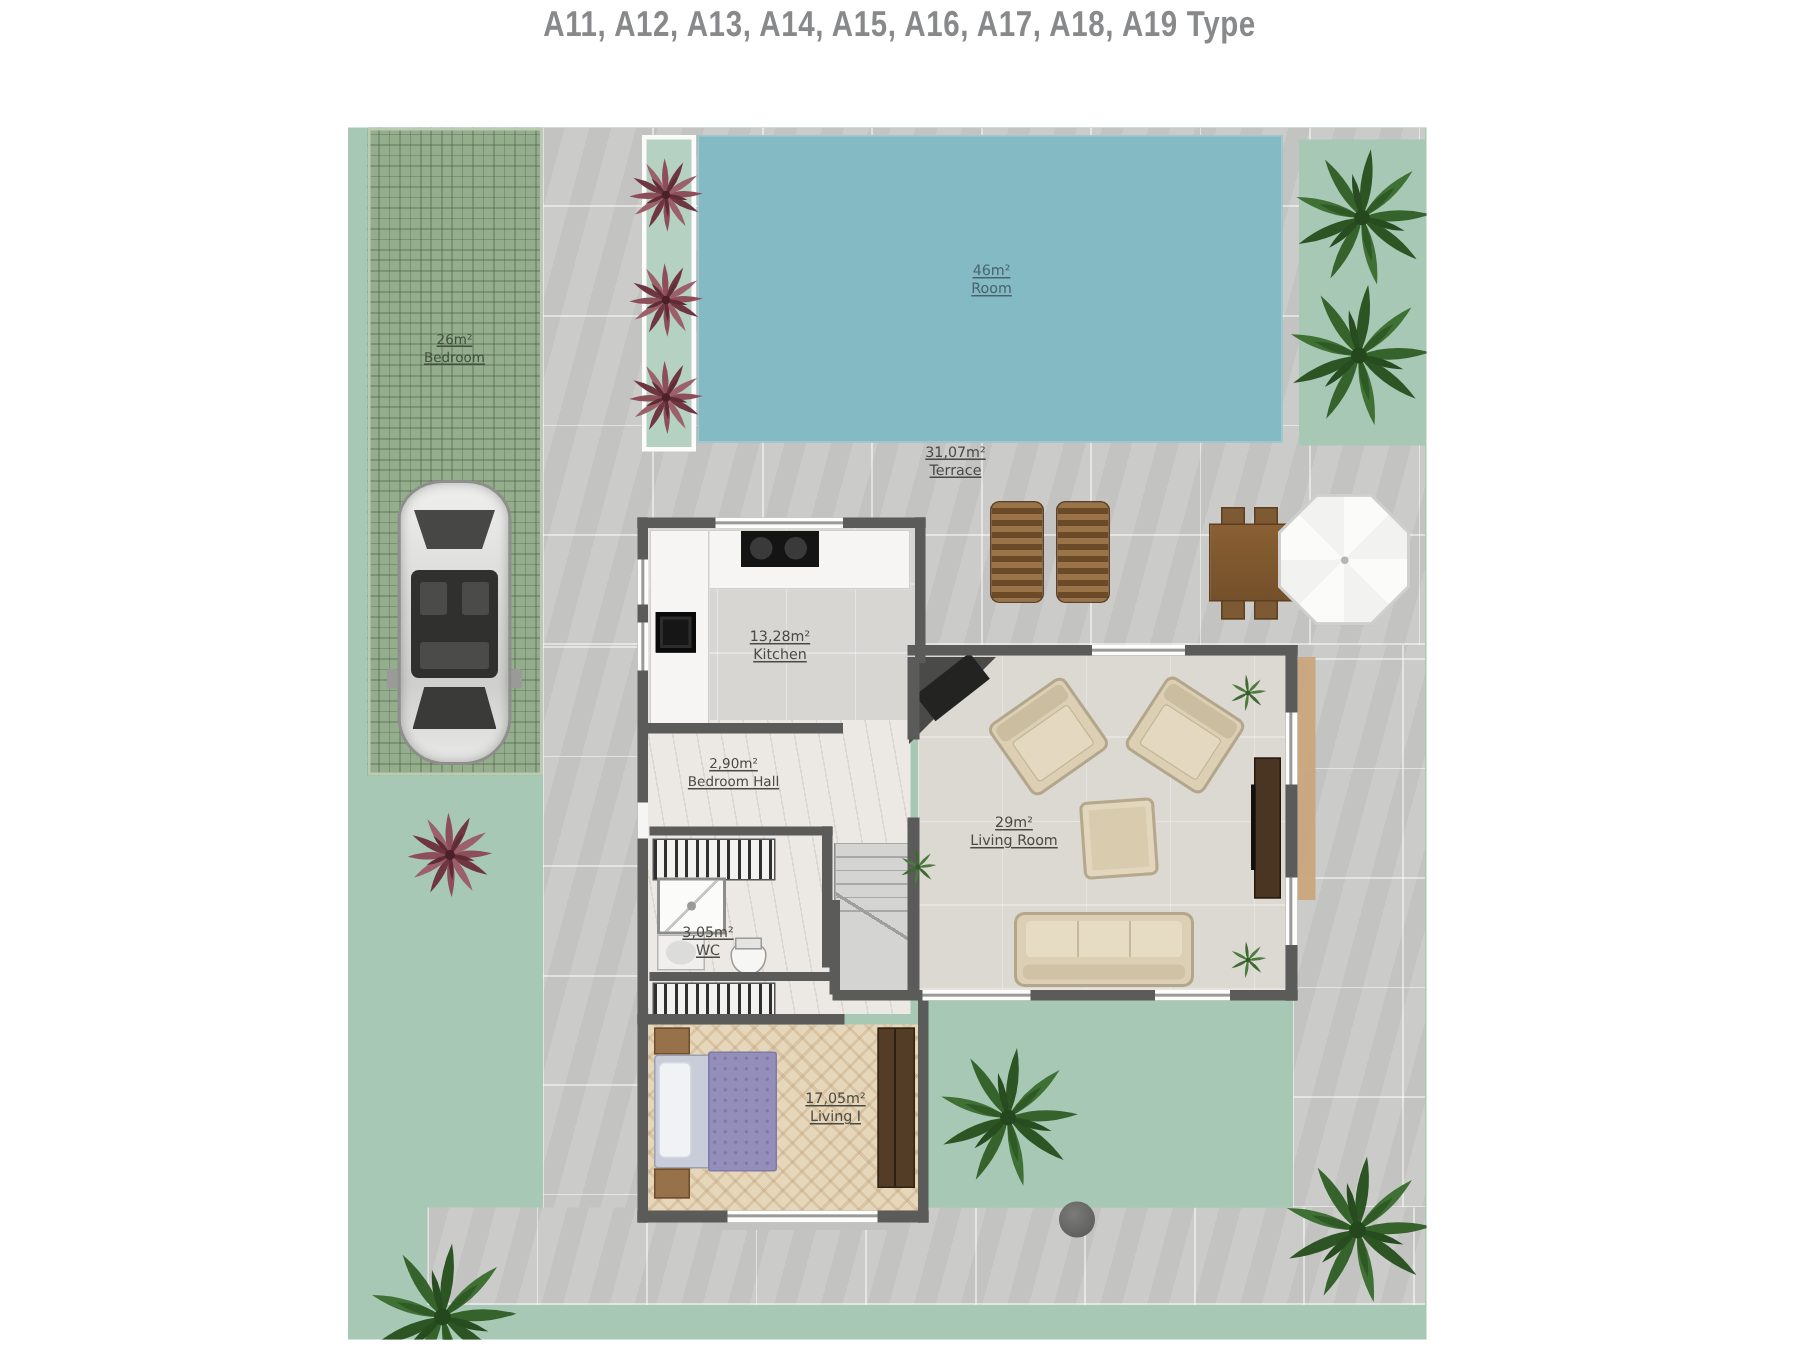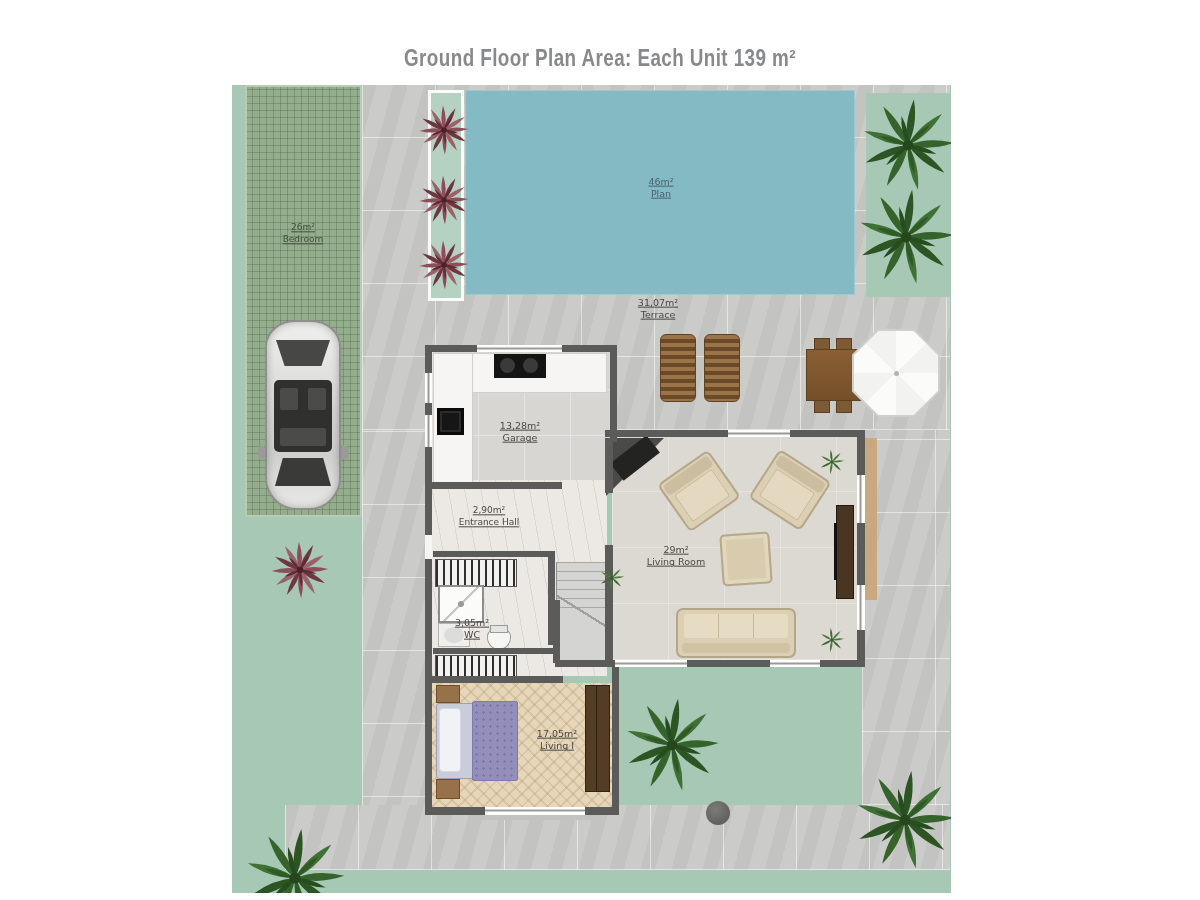--- a/index.html
+++ b/index.html
@@ -182,21 +182,21 @@
       <path d="M0 0 Q7 -4 18 -2 Q8 2 0 0Z" fill="#4c7b3d" transform="rotate(215)"></path>
       <path d="M0 0 Q7 -4 18 -2 Q8 2 0 0Z" fill="#3e6a31" transform="rotate(270)"></path>
       <path d="M0 0 Q7 -4 18 -2 Q8 2 0 0Z" fill="#4c7b3d" transform="rotate(320)"></path>
       <circle r="2.5" fill="#345c28"></circle>
     </g>
   </defs>
 </svg>
 
 <div class="page">
 
-  <div class="t2"><span class="cond">Ground Floor Plan Area: Each Unit 139 m²</span></div>
+  <div class="t1"><span class="cond">A11, A12, A13, A14, A15, A16, A17, A18, A19 Type</span></div>
 
   <div class="plan">
 
     <div class="abs garage" style="left:13px;top:0;width:117px;height:432px"></div>
     <div class="abs pav" style="left:130px;top:0;width:588px;height:345px"></div>
     <div class="abs pav" style="left:130px;top:345px;width:63px;height:440px"></div>
     <div class="abs pav" style="left:630px;top:345px;width:88px;height:375px"></div>
     <div class="abs pav" style="left:53px;top:720px;width:665px;height:65px"></div>
     <div class="abs lawnpatch" style="left:387px;top:605px;width:241px;height:115px"></div>
 
@@ -342,33 +342,33 @@
     <svg class="plant" style="left:7px;top:737px;width:112px;height:112px" viewBox="-50 -50 100 100">
         <use href="#palm"></use>
       </svg>
 
     <div class="rl rl-garage" style="left:71px;top:149px">
       <span>26m²</span>
         <span>Bedroom</span>
     </div>
     <div class="rl rl-pool" style="left:429px;top:103px">
       <span>46m²</span>
-        <span>Plan</span>
-    </div>
-    <div class="rl" style="left:426px;top:224px">
+        <span>Room</span>
+    </div>
+    <div class="rl" style="left:405px;top:224px">
       <span>31,07m²</span>
         <span>Terrace</span>
     </div>
     <div class="rl" style="left:288px;top:347px">
       <span>13,28m²</span>
-        <span>Garage</span>
+        <span>Kitchen</span>
     </div>
     <div class="rl rl-hall" style="left:257px;top:432px">
       <span>2,90m²</span>
-        <span>Entrance Hall</span>
+        <span>Bedroom Hall</span>
     </div>
     <div class="rl" style="left:240px;top:544px">
       <span>3,05m²</span>
         <span>WC</span>
     </div>
     <div class="rl" style="left:444px;top:471px">
       <span>29m²</span>
         <span>Living Room</span>
     </div>
     <div class="rl" style="left:325px;top:655px">

